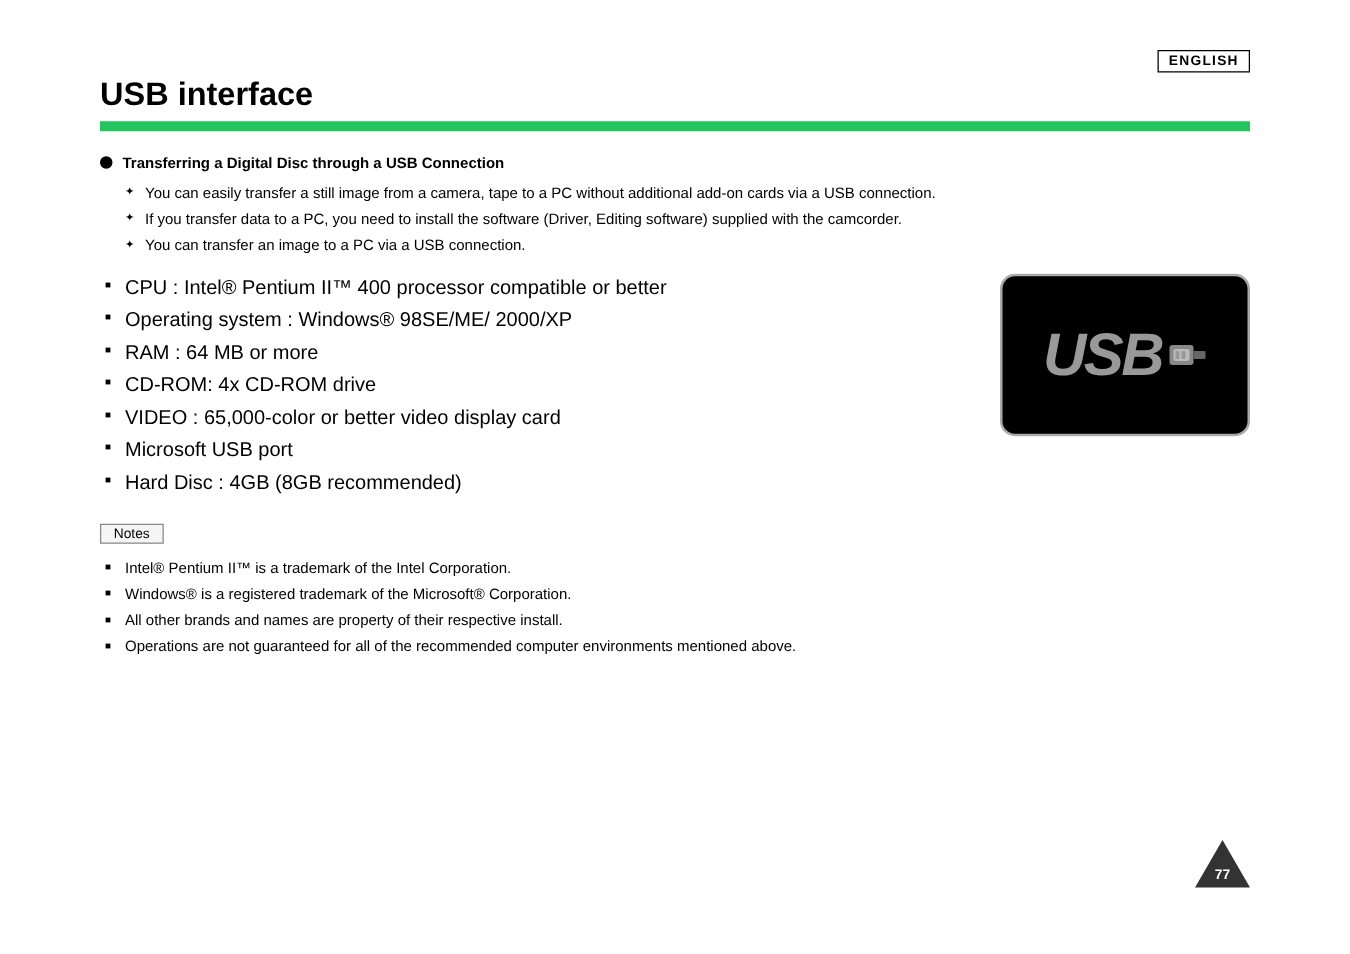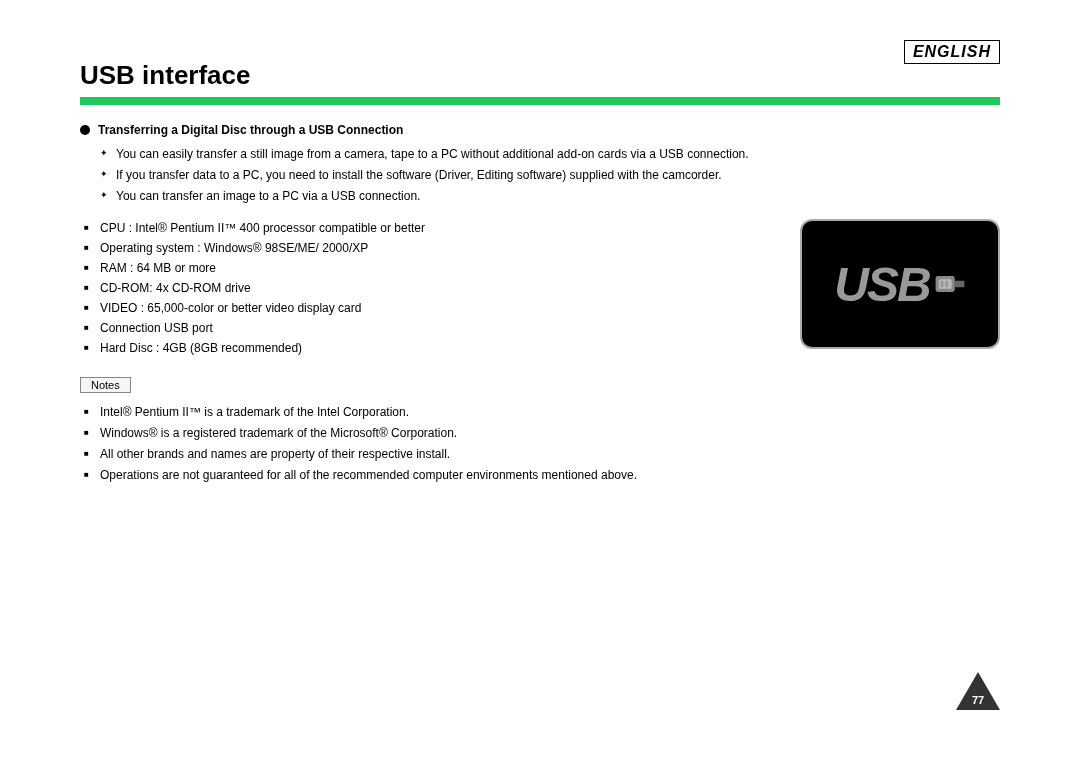--- a/index.html
+++ b/index.html
@@ -17,24 +17,23 @@
       height: 763px;
       position: relative;
       padding: 40px 80px 40px 80px;
     }
     .english-badge {
       position: absolute;
       top: 40px;
       right: 80px;
       border: 1.5px solid #000;
       padding: 2px 8px;
-      font-size: 16px;
+      font-size: 11px;
       font-weight: bold;
       letter-spacing: 1px;
-      font-style: italic;
     }
     .page-title {
       font-size: 26px;
       font-weight: bold;
       border-bottom: 8px solid #22c55e;
       padding-bottom: 6px;
       margin-top: 20px;
       margin-bottom: 18px;
     }
     .section-header {
@@ -90,21 +89,21 @@
       display: inline-block;
     }
     .req-list {
       list-style: none;
       margin-left: 4px;
     }
     .req-list li {
       position: relative;
       padding-left: 16px;
       margin-bottom: 2px;
-      font-size: 12px;
+      font-size: 16px;
       line-height: 1.5;
     }
     .req-list li::before {
       content: "■";
       position: absolute;
       left: 0;
       font-size: 8px;
       top: 3px;
     }
     .usb-logo-box {
@@ -207,21 +206,21 @@
   </ul>
 
   <div class="system-req-section">
     <div class="system-req-left">
       <ul class="req-list">
         <li>CPU : Intel® Pentium II™ 400 processor compatible or better</li>
         <li>Operating system : Windows® 98SE/ME/ 2000/XP</li>
         <li>RAM : 64 MB or more</li>
         <li>CD-ROM: 4x CD-ROM drive</li>
         <li>VIDEO : 65,000-color or better video display card</li>
-        <li>Connection USB port</li>
+        <li>Microsoft USB port</li>
         <li>Hard Disc : 4GB (8GB recommended)</li>
       </ul>
     </div>
 
     <div class="usb-logo-box">
       <div class="usb-logo-text">
         <span style="color:#999; font-style:italic; font-size:48px; font-weight:900; font-family:'Arial Black',Arial,sans-serif; letter-spacing:-2px;">USB</span>
         <svg class="usb-plug-icon" viewBox="0 0 40 28" xmlns="http://www.w3.org/2000/svg">
 
           <rect x="2" y="4" width="24" height="20" rx="3" fill="#888"></rect>

